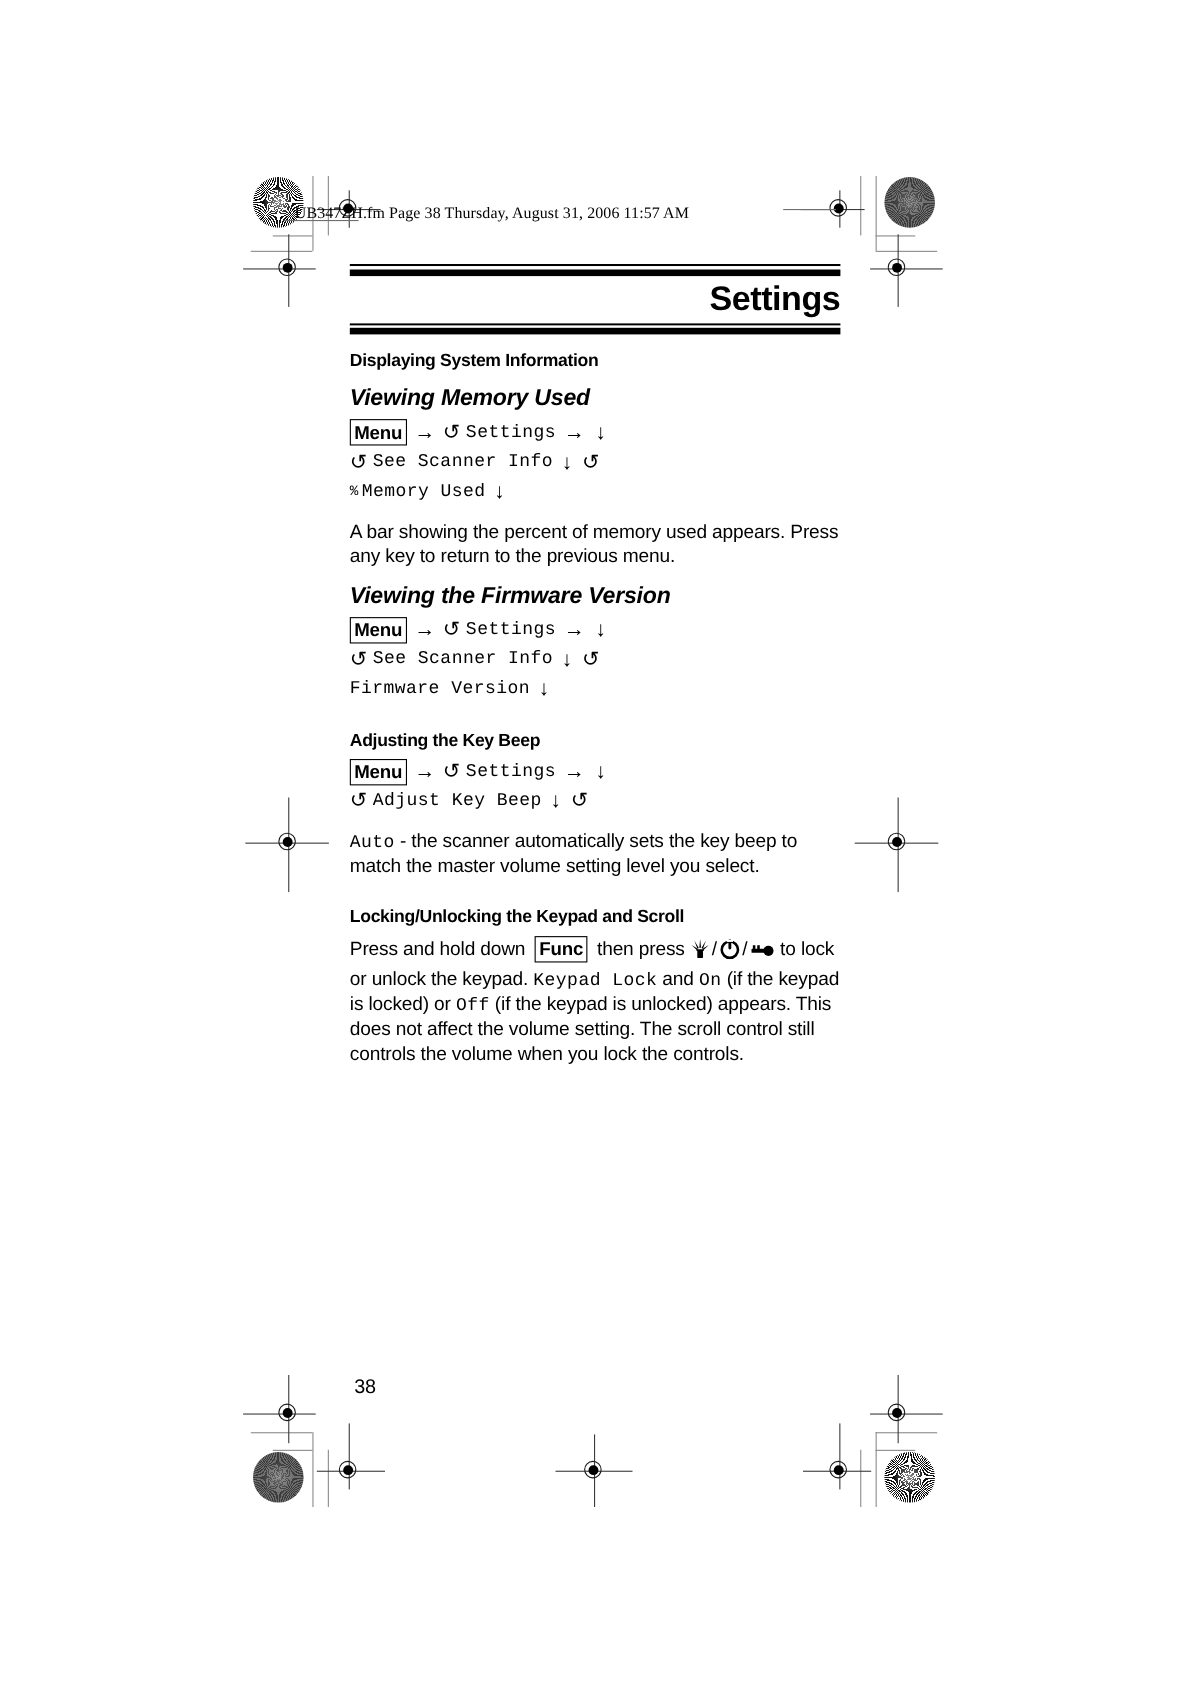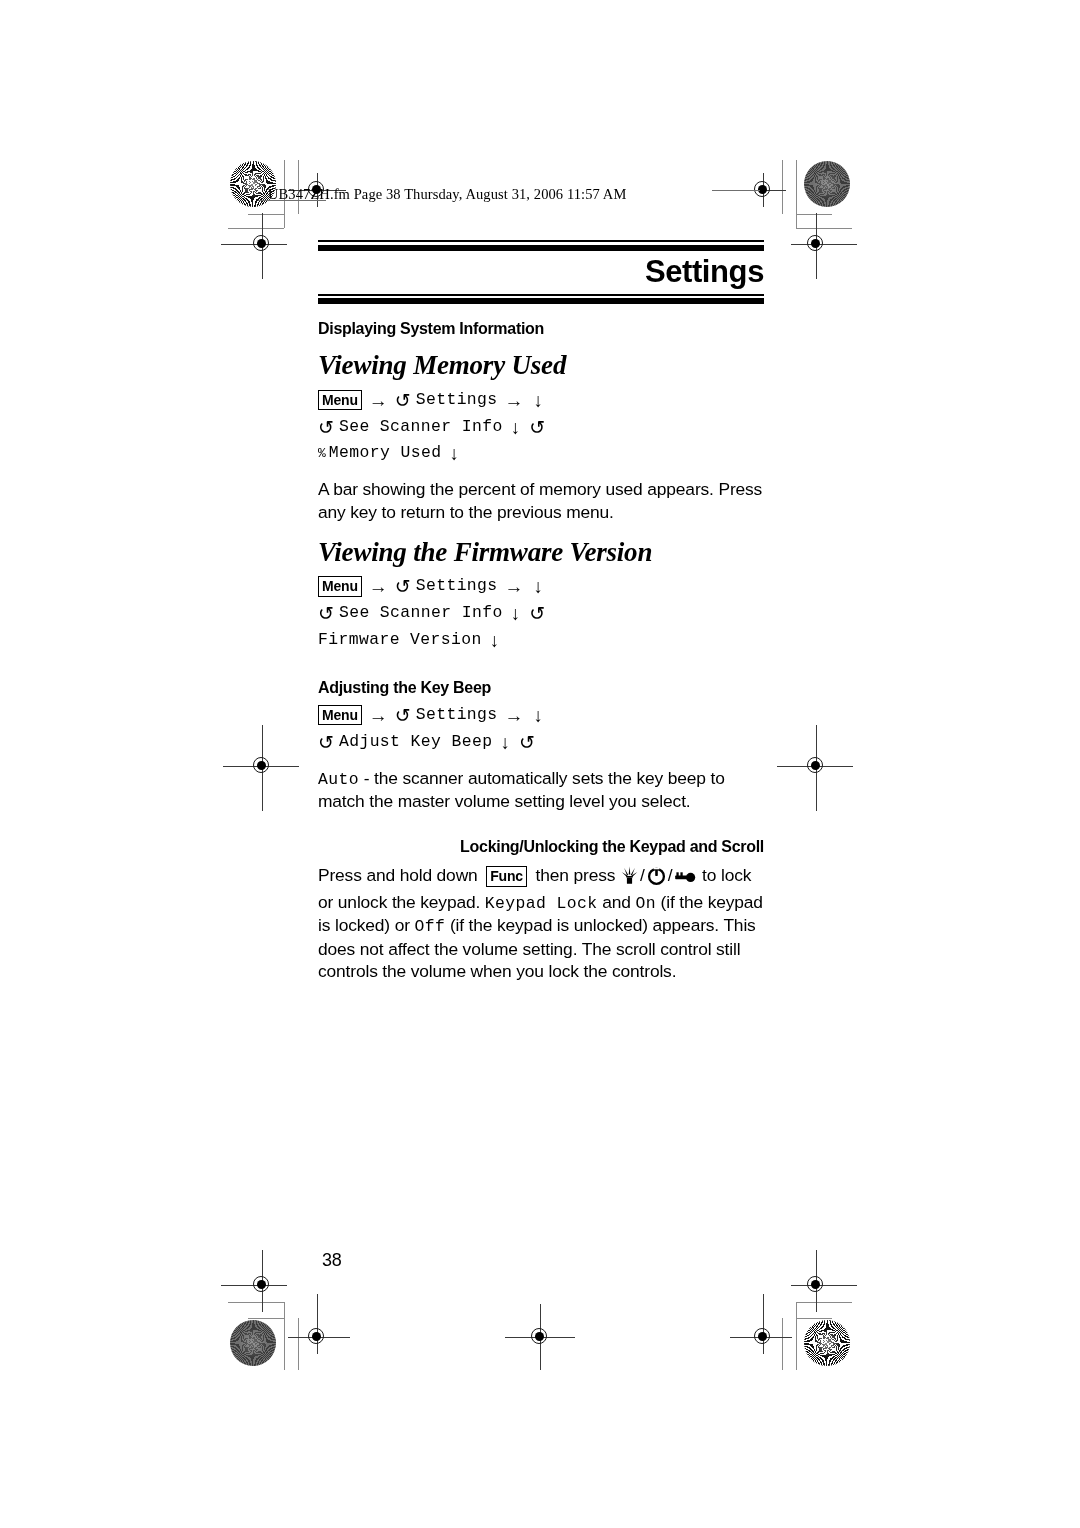--- a/index.html
+++ b/index.html
@@ -121,27 +121,26 @@
   }
 
   h1.sec {
     font-size: 16px;
     font-weight: bold;
     letter-spacing: -0.3px;
     margin: 16px 0 6px 0;
     line-height: 1.12;
   }
   h2.sub {
-    font-size: 27px;
+    font-size: 21px;
     font-weight: bold;
     font-style: italic;
     letter-spacing: -0.2px;
     margin: 12px 0 7px 0;
     line-height: 1.12;
-    font-family: Liberation Serif, serif;
   }
 
   p.body {
     font-size: 17.4px;
     line-height: 1.30;
     margin: 0 0 13px 0;
     letter-spacing: -0.15px;
   }
 
   .mono {
@@ -158,21 +157,21 @@
     display: flex;
     align-items: center;
     gap: 0px;
   }
   .path-block { margin-bottom: 12px; margin-top: 2px; }
 
   .keycap {
     display: inline-block;
     border: 1.6px solid #000;
     font-family: "Liberation Sans", sans-serif;
-    font-size: 14px;
+    font-size: 17px;
     font-weight: bold;
     line-height: 1;
     padding: 2.2px 3px 2.6px 3px;
     vertical-align: 1px;
     letter-spacing: -0.2px;
   }
   .keycap.inline { vertical-align: 0px; margin: 0 4px; }
 
   .arrow-r {
     display: inline-block;
@@ -402,21 +401,21 @@
       <span class="scroll-icon" style="margin-left:6px;">↺</span>
     </div>
   </div>
 
   <p class="body">
     <span class="mono">Auto</span><span> - </span><span>the scanner automatically sets the key beep to match the master volume setting level you select.</span>
   </p>
 
 
 
-  <h1 class="sec" style="margin-top:26px;text-align:right;">Locking/Unlocking the Keypad and Scroll</h1>
+  <h1 class="sec" style="margin-top:26px;">Locking/Unlocking the Keypad and Scroll</h1>
 
   <p class="body" style="margin-top:8px;">
     <span>Press and hold down </span><span class="keycap inline">Func</span><span> then press </span><span class="ic"><svg width="17" height="19" viewBox="0 0 17 19">
           <g fill="#000">
             <rect x="5.9" y="11.4" width="5.2" height="6.4" rx="0.5"></rect>
             <rect x="5.1" y="9.9" width="6.8" height="1.6" rx="0.6"></rect>
             <path d="M8.5 0.6 L9.3 8.6 L7.7 8.6 Z"></path>
             <path d="M3.2 1.9 L7.3 8.9 L6.0 9.6 Z"></path>
             <path d="M13.8 1.9 L9.7 8.9 L11.0 9.6 Z"></path>
             <path d="M0.7 6.0 L6.3 9.6 L5.6 10.8 Z"></path>

